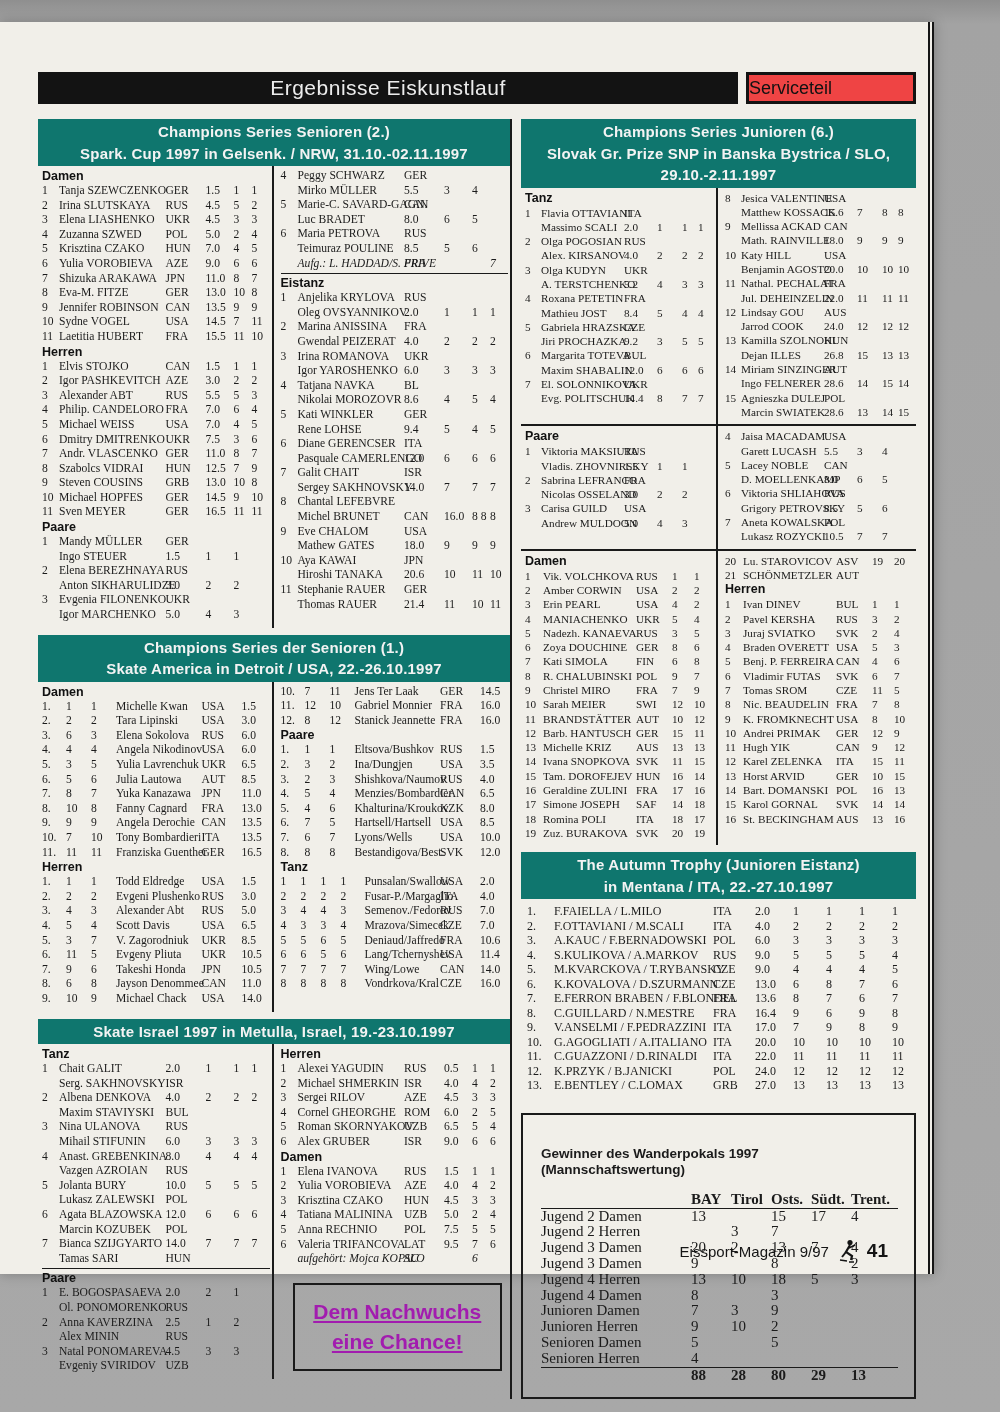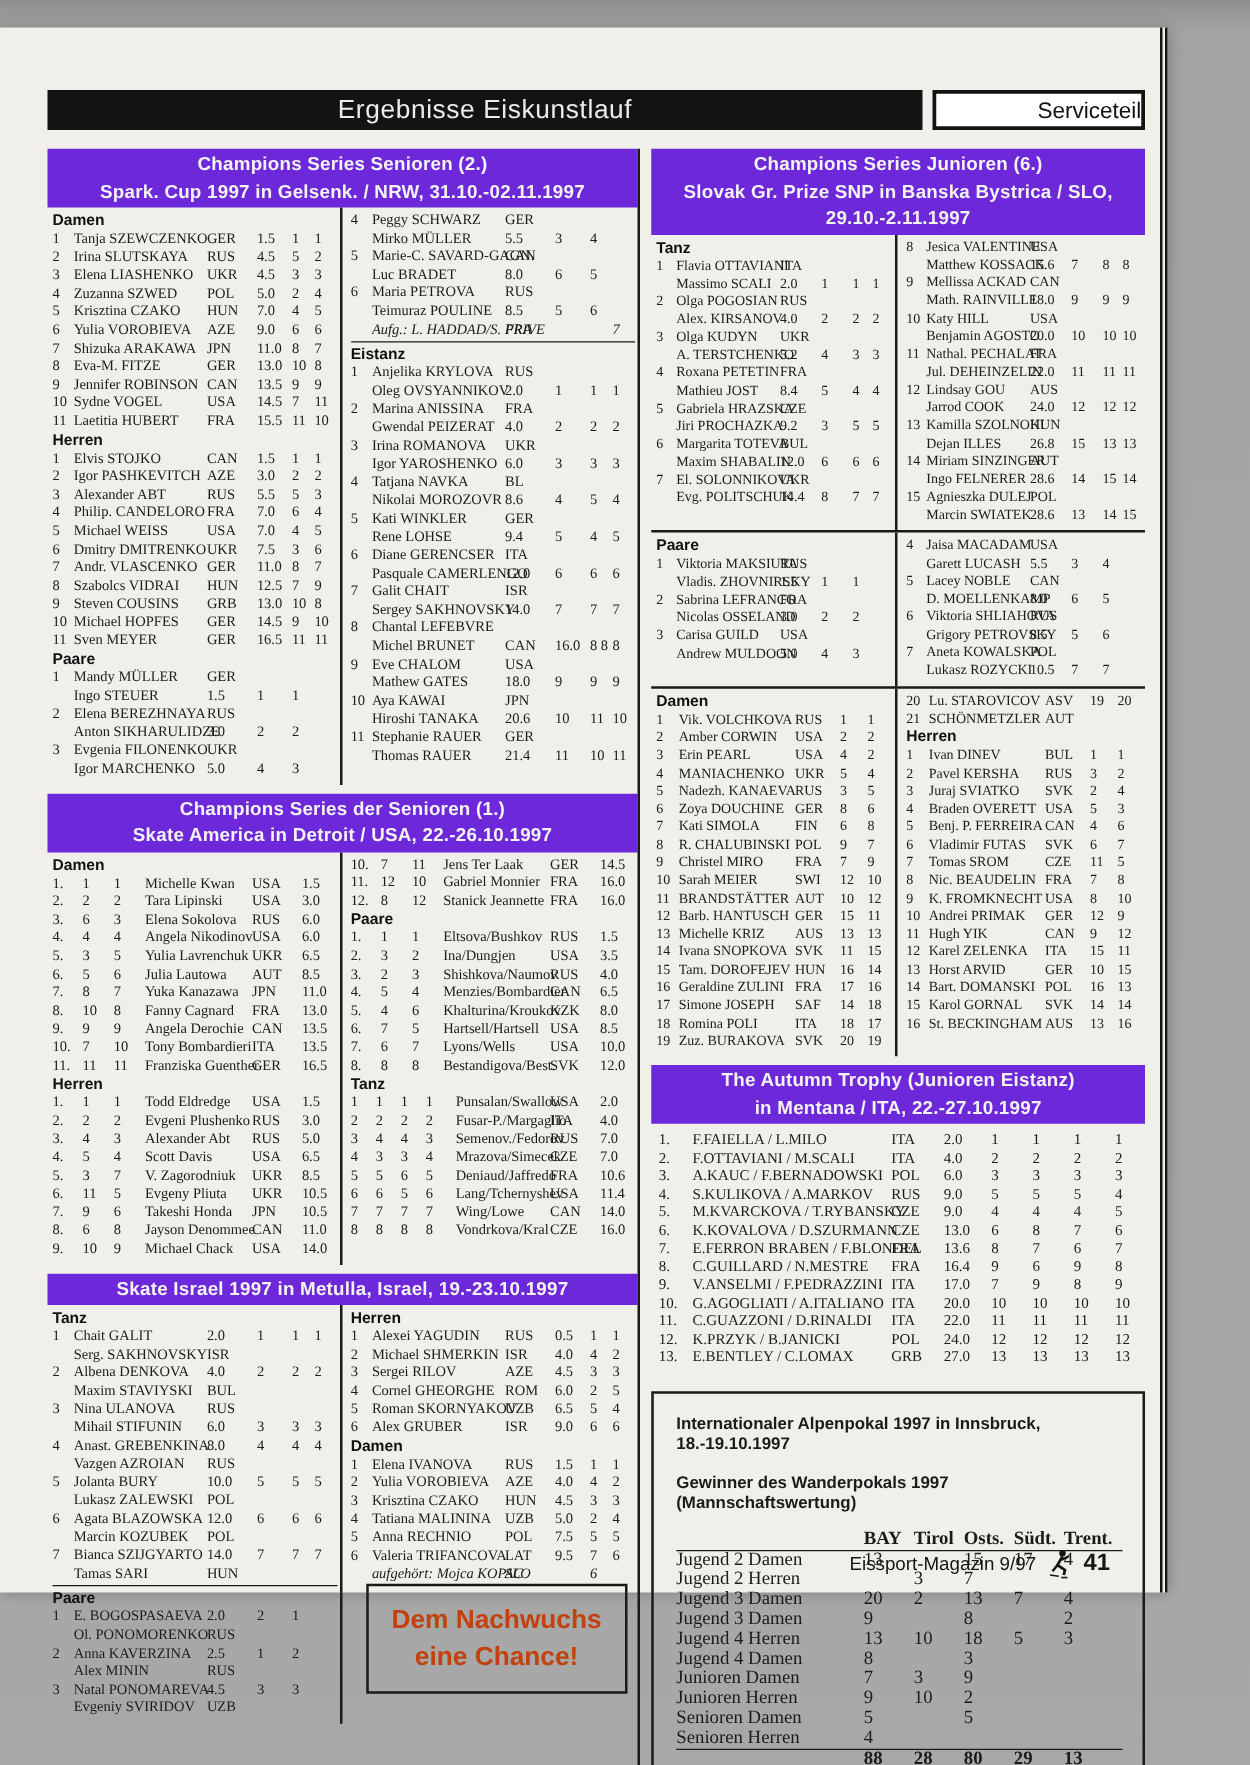--- a/index.html
+++ b/index.html
@@ -8,27 +8,27 @@
        font-family:"Liberation Serif",serif;color:#1b1b1b;}
   .artifact1{position:absolute;left:95px;top:30px;width:118px;height:22px;background:#d6d4d0;opacity:.7;}
   .artifact2{position:absolute;left:648px;top:28px;width:58px;height:15px;background:#6e6e6e;border-radius:40%;opacity:.55;}
   .paper{position:absolute;left:0;top:22px;width:934px;height:1252px;background:#f1efe9;
          border-right:6px double #151515;box-sizing:border-box;padding:50px 12px 0 38px;
          box-shadow:0 0 12px rgba(0,0,0,.25);}
   .topbar{display:flex;gap:8px;height:32px;margin-bottom:15px;}
   .topbar-main{flex:1;background:#131313;color:#ececec;font:400 21px/32px "Liberation Sans",sans-serif;
                text-align:center;letter-spacing:.5px;}
   .topbar-service{width:170px;background:#131313;padding:3px;box-sizing:border-box;}
-  .topbar-service-inner{background:#ffffff;height:26px;font:400 18px/26px "Liberation Sans",sans-serif;
-               text-align:right;color:#111;}
+  .topbar-service-inner{background:#ef4444;height:26px;font:400 18px/26px "Liberation Sans",sans-serif;
+               text-align:left;color:#111;}
   .columns{display:flex;}
   .col-left{width:472px;flex:none;}
   .col-right{flex:1;border-left:2px solid #1a1a1a;padding-left:9px;min-width:0;}
   .block{margin-bottom:7px;}
-  .bar{background:#6d28d9;color:#f3f3f3;text-align:center;padding:2px 2px;}
+  .bar{background:#0f766e;color:#f3f3f3;text-align:center;padding:2px 2px;}
   .bar div{font:bold 15px/21.5px "Liberation Sans",sans-serif;letter-spacing:.2px;}
   .body2{display:flex;}
   .sub{flex:1;min-width:0;padding:3px 2px 5px 4px;}
   .sub + .sub{border-left:2px solid #1a1a1a;padding-left:7px;}
   .jb{display:flex;}
   .jb + .jb{border-top:2px solid #1a1a1a;}
   .gh{font:bold 12.5px/15px "Liberation Sans",sans-serif;color:#111;}
   .gh.hl{border-top:1.5px solid #1a1a1a;padding-top:2px;margin-top:2px;}
   .row{display:flex;font-size:11.6px;line-height:14.6px;white-space:nowrap;}
   .col-right .row{font-size:11.2px;line-height:14.3px;}
@@ -54,22 +54,22 @@
   .t-au8 .c4{width:33px;} .t-au8 .c5{width:33px;} .t-au8 .c6{width:33px;} .t-au8 .c7{width:24px;}
   
   .alpen{border:2px solid #1a1a1a;margin-top:12px;padding:16px 16px 14px 18px;}
   .alpen-title{font:bold 13.5px/16px "Liberation Sans",sans-serif;}
   .alpen-sub{font:bold 13.5px/16px "Liberation Sans",sans-serif;margin-top:15px;}
   .alpen-table{margin-top:14px;}
   .alpen-table .row{font-size:15px;line-height:15.8px;}
   .t-alp .c0{width:150px;} .t-alp .c1,.t-alp .c2,.t-alp .c3,.t-alp .c4,.t-alp .c5{width:40px;flex:none;}
   .row.hdr{font-weight:bold;border-bottom:1.5px solid #1a1a1a;}
   .row.total{font-weight:bold;border-top:1.5px solid #1a1a1a;}
-  .nachwuchs{border:2px solid #1a1a1a;margin:0 6px 0 12px;padding:12px 4px;text-align:center;
-             font:bold 21px/30px "Liberation Sans",sans-serif;color:#c2410c;}
+  .nachwuchs{border:2px solid #1a1a1a;margin:16px 6px 0 12px;padding:12px 4px;text-align:center;
+             font:bold 21px/30px "Liberation Sans",sans-serif;color:#a21caf;text-decoration:underline;}
   .footer{position:absolute;right:40px;bottom:11px;display:flex;align-items:center;gap:9px;
           font:400 15px "Liberation Sans",sans-serif;color:#151515;}
   .footer .pnum{font:bold 19px "Liberation Sans",sans-serif;}
   .skater{width:20px;height:24px;}
 </style>
 </head>
 <body>
 
 <div class="artifact1"></div>
 <div class="artifact2"></div>
@@ -1961,21 +1961,20 @@
               <span class="cell c3">27.0</span>
               <span class="cell c4">13</span>
               <span class="cell c5">13</span>
               <span class="cell c6">13</span>
               <span class="cell c7">13</span>
             </div>
           </div>
       </section>
 
       <section class="alpen">
-        <div class="alpen-title">Internationaler Alpenpokal 1997 in Innsbruck, 18.-19.10.1997</div>
         <div class="alpen-sub">Gewinner des Wanderpokals 1997  (Mannschaftswertung)</div>
         <div class="alpen-table">
             <div class="row t-alp hdr">
               <span class="cell c0"></span>
               <span class="cell c1">BAY</span>
               <span class="cell c2">Tirol</span>
               <span class="cell c3">Osts.</span>
               <span class="cell c4">Südt.</span>
               <span class="cell c5">Trent.</span>
             </div>

